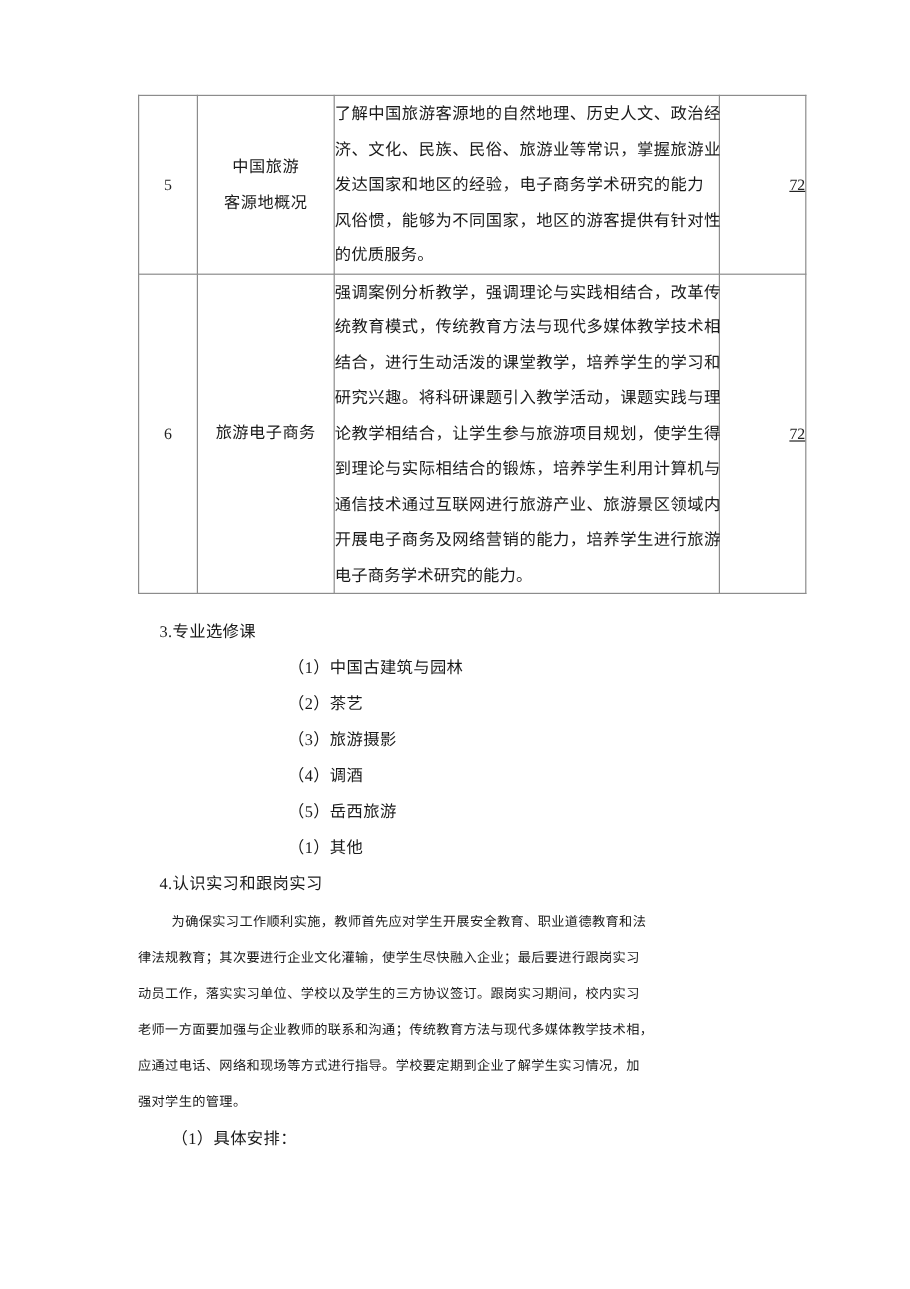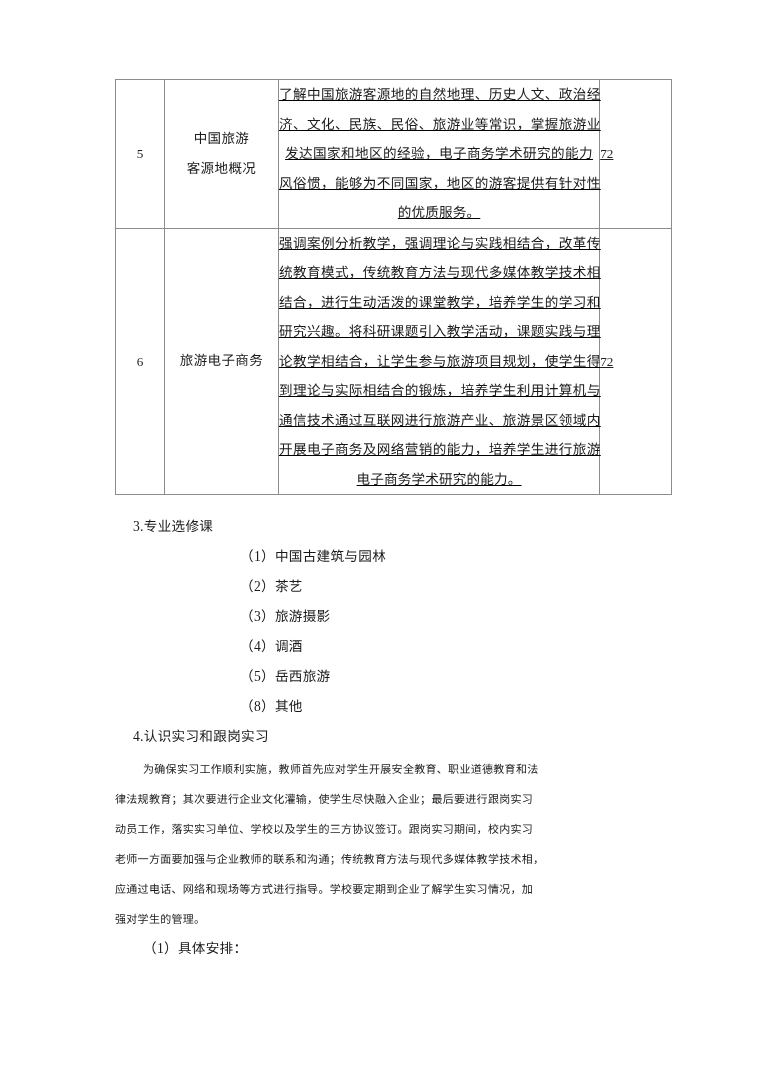--- a/index.html
+++ b/index.html
@@ -35,22 +35,22 @@
   }
   .course-table td {
     border: 1px solid #8c8c8c;
     vertical-align: middle;
     padding: 0;
     font-size: 13.2px;
     line-height: 1.0;
   }
   .col-no    { width: 43px;  text-align: center; }
   .col-name  { width: 100px; text-align: center; }
-  .col-desc  { width: 282px; text-align: center; text-decoration: underline;  }
-  .col-hours { width: 63px;  text-align: left; text-decoration: underline; }
+  .col-desc  { width: 282px; text-align: left;  }
+  .col-hours { width: 63px;  text-align: right; text-decoration: underline; }
 
   .cell-no, .cell-hours {
     font-family: "Liberation Serif", "DejaVu Serif", serif;
     font-size: 13.5px;
     color: #222;
   }
   .cell-name {
     padding: 4px 6px;
     letter-spacing: 0.4px;
   }
@@ -173,21 +173,21 @@
 
   <div class="body-block">
 
     <div class="lvl1">3.专业选修课</div>
 
     <div class="lvl2">（1）中国古建筑与园林</div>
     <div class="lvl2">（2）茶艺</div>
     <div class="lvl2">（3）旅游摄影</div>
     <div class="lvl2">（4）调酒</div>
     <div class="lvl2">（5）岳西旅游</div>
-    <div class="lvl2">（8）其他</div>
+    <div class="lvl2">（1）其他</div>
 
     <div class="lvl1">4.认识实习和跟岗实习</div>
 
     <div class="para">
       <span class="p-line indent">为确保实习工作顺利实施，教师首先应对学生开展安全教育、职业道德教育和法</span>
       <span class="p-line">律法规教育；其次要进行企业文化灌输，使学生尽快融入企业；最后要进行跟岗实习</span>
       <span class="p-line">动员工作，落实实习单位、学校以及学生的三方协议签订。跟岗实习期间，校内实习</span>
       <span class="p-line">老师一方面要加强与企业教师的联系和沟通；传统教育方法与现代多媒体教学技术相，</span>
       <span class="p-line">应通过电话、网络和现场等方式进行指导。学校要定期到企业了解学生实习情况，加</span>
       <span class="p-line">强对学生的管理。</span>

